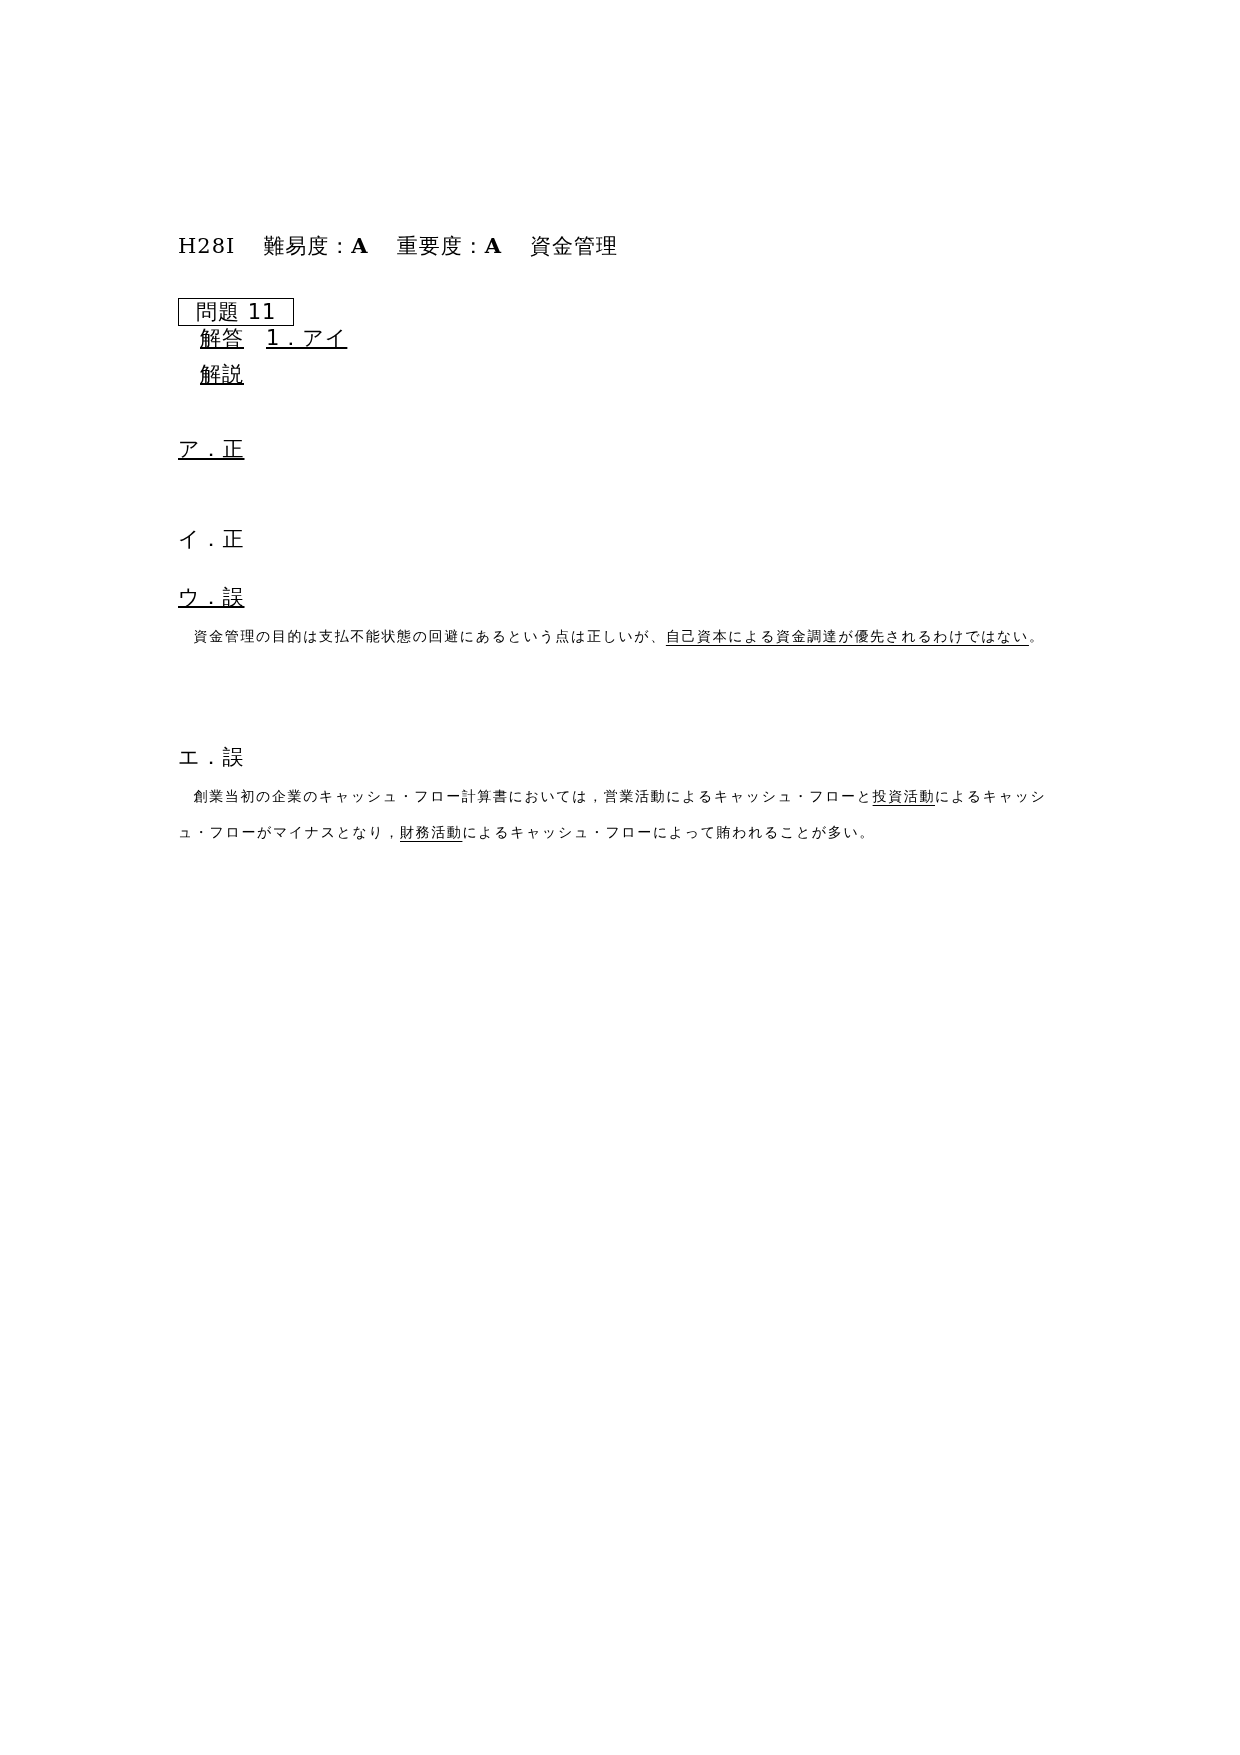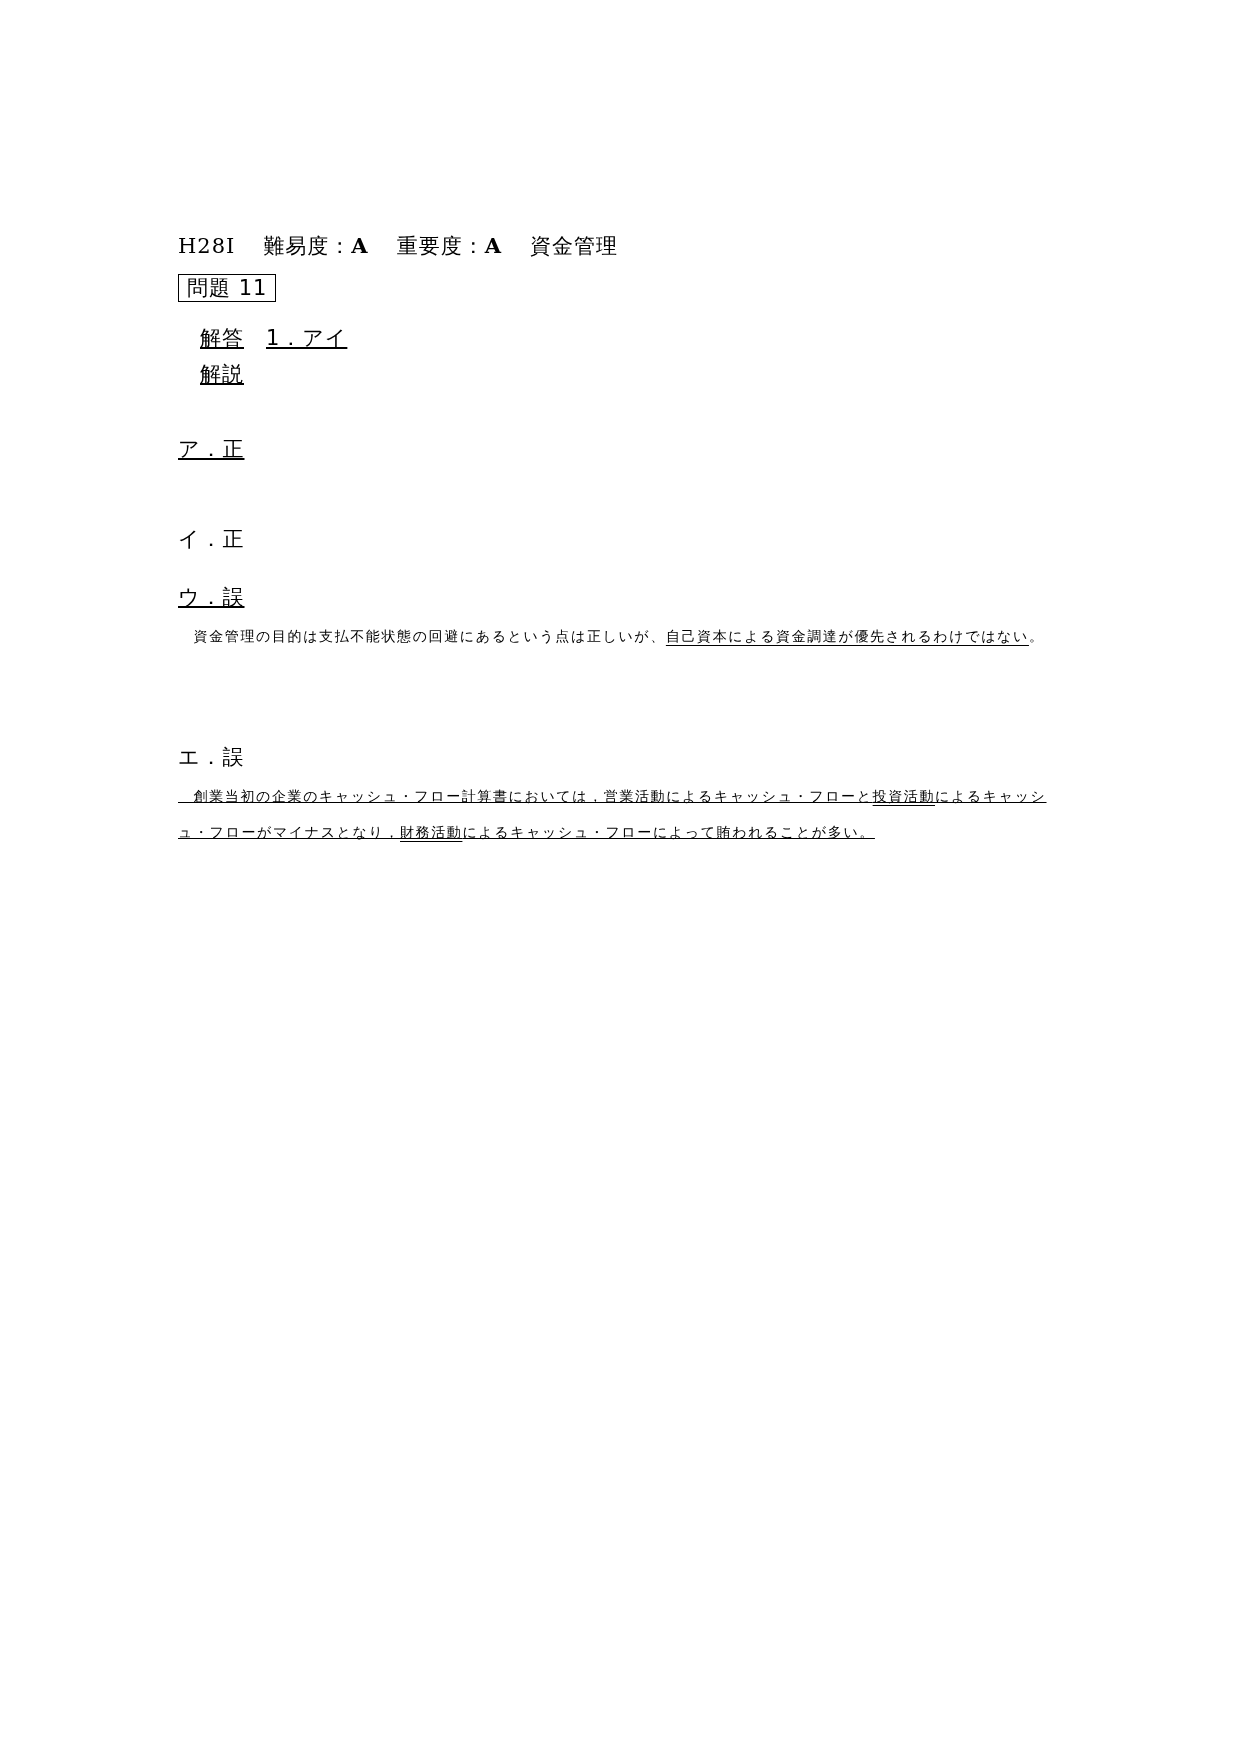--- a/index.html
+++ b/index.html
@@ -3,21 +3,21 @@
   <meta charset="utf-8">
   <style>
     html, body { margin: 0; padding: 0; background: #ffffff; }
     body { width: 1240px; height: 1755px; position: relative; overflow: hidden;
       font-family: "DejaVu Sans", "Liberation Sans", sans-serif; color: #000; }
     .line { position: absolute; left: 178px; font-size: 21px; line-height: 26px; white-space: nowrap; letter-spacing: 1px; }
     .header { top: 233px; font-size: 21px; }
     .header .h-code { font-family: "DejaVu Serif", "Liberation Serif", serif; font-weight: normal; }
     .header .h-ab { font-family: "DejaVu Serif", "Liberation Serif", serif; font-weight: bold; }
     .gap { display: inline-block; width: 28px; }
-    .qbox { top: 274px; border: 1px solid #000; padding: 0 8px; line-height: 26px; text-align: right; }
+    .qbox { top: 298px; border: 1px solid #000; padding: 0 17px; line-height: 26px; text-align: right; }
     .indent { left: 200px; text-decoration: underline; }
     .para { position: absolute; left: 178px; width: 890px; font-size: 14px; line-height: 36px; letter-spacing: 1.6px; }
     .u { text-decoration: underline; text-underline-offset: 4px; }
   </style>
 </head>
 <body>
 
 <div class="line header">
   <span class="h-code">H28Ⅰ</span><span class="gap"></span><span>難易度：</span><span class="h-ab">A</span><span class="gap"></span><span>重要度：</span><span class="h-ab">A</span><span class="gap"></span><span>資金管理</span>
 </div>
@@ -33,15 +33,15 @@
 <div class="line" style="top:436px;text-decoration:underline;">ア．正</div>
 <div class="line" style="top:526px;">イ．正</div>
 <div class="line" style="top:584px;text-decoration:underline;">ウ．誤</div>
 
 <div class="para" style="top:618px;">
   <span>　資金管理の目的は支払不能状態の回避にあるという点は正しいが、</span><span class="u">自己資本による資金調達が優先されるわけではない</span><span>。</span>
 </div>
 
 <div class="line" style="top:744px;">エ．誤</div>
 
-<div class="para" style="top:778px;text-decoration:underline;">
+<div class="para" style="top:778px;">
   <span>　創業当初の企業のキャッシュ・フロー計算書においては，営業活動によるキャッシュ・フローと</span><span class="u">投資活動</span><span>によるキャッシュ・フローがマイナスとなり，</span><span class="u">財務活動</span><span>によるキャッシュ・フローによって賄われることが多い。</span>
 </div>
 
 </body></html>

